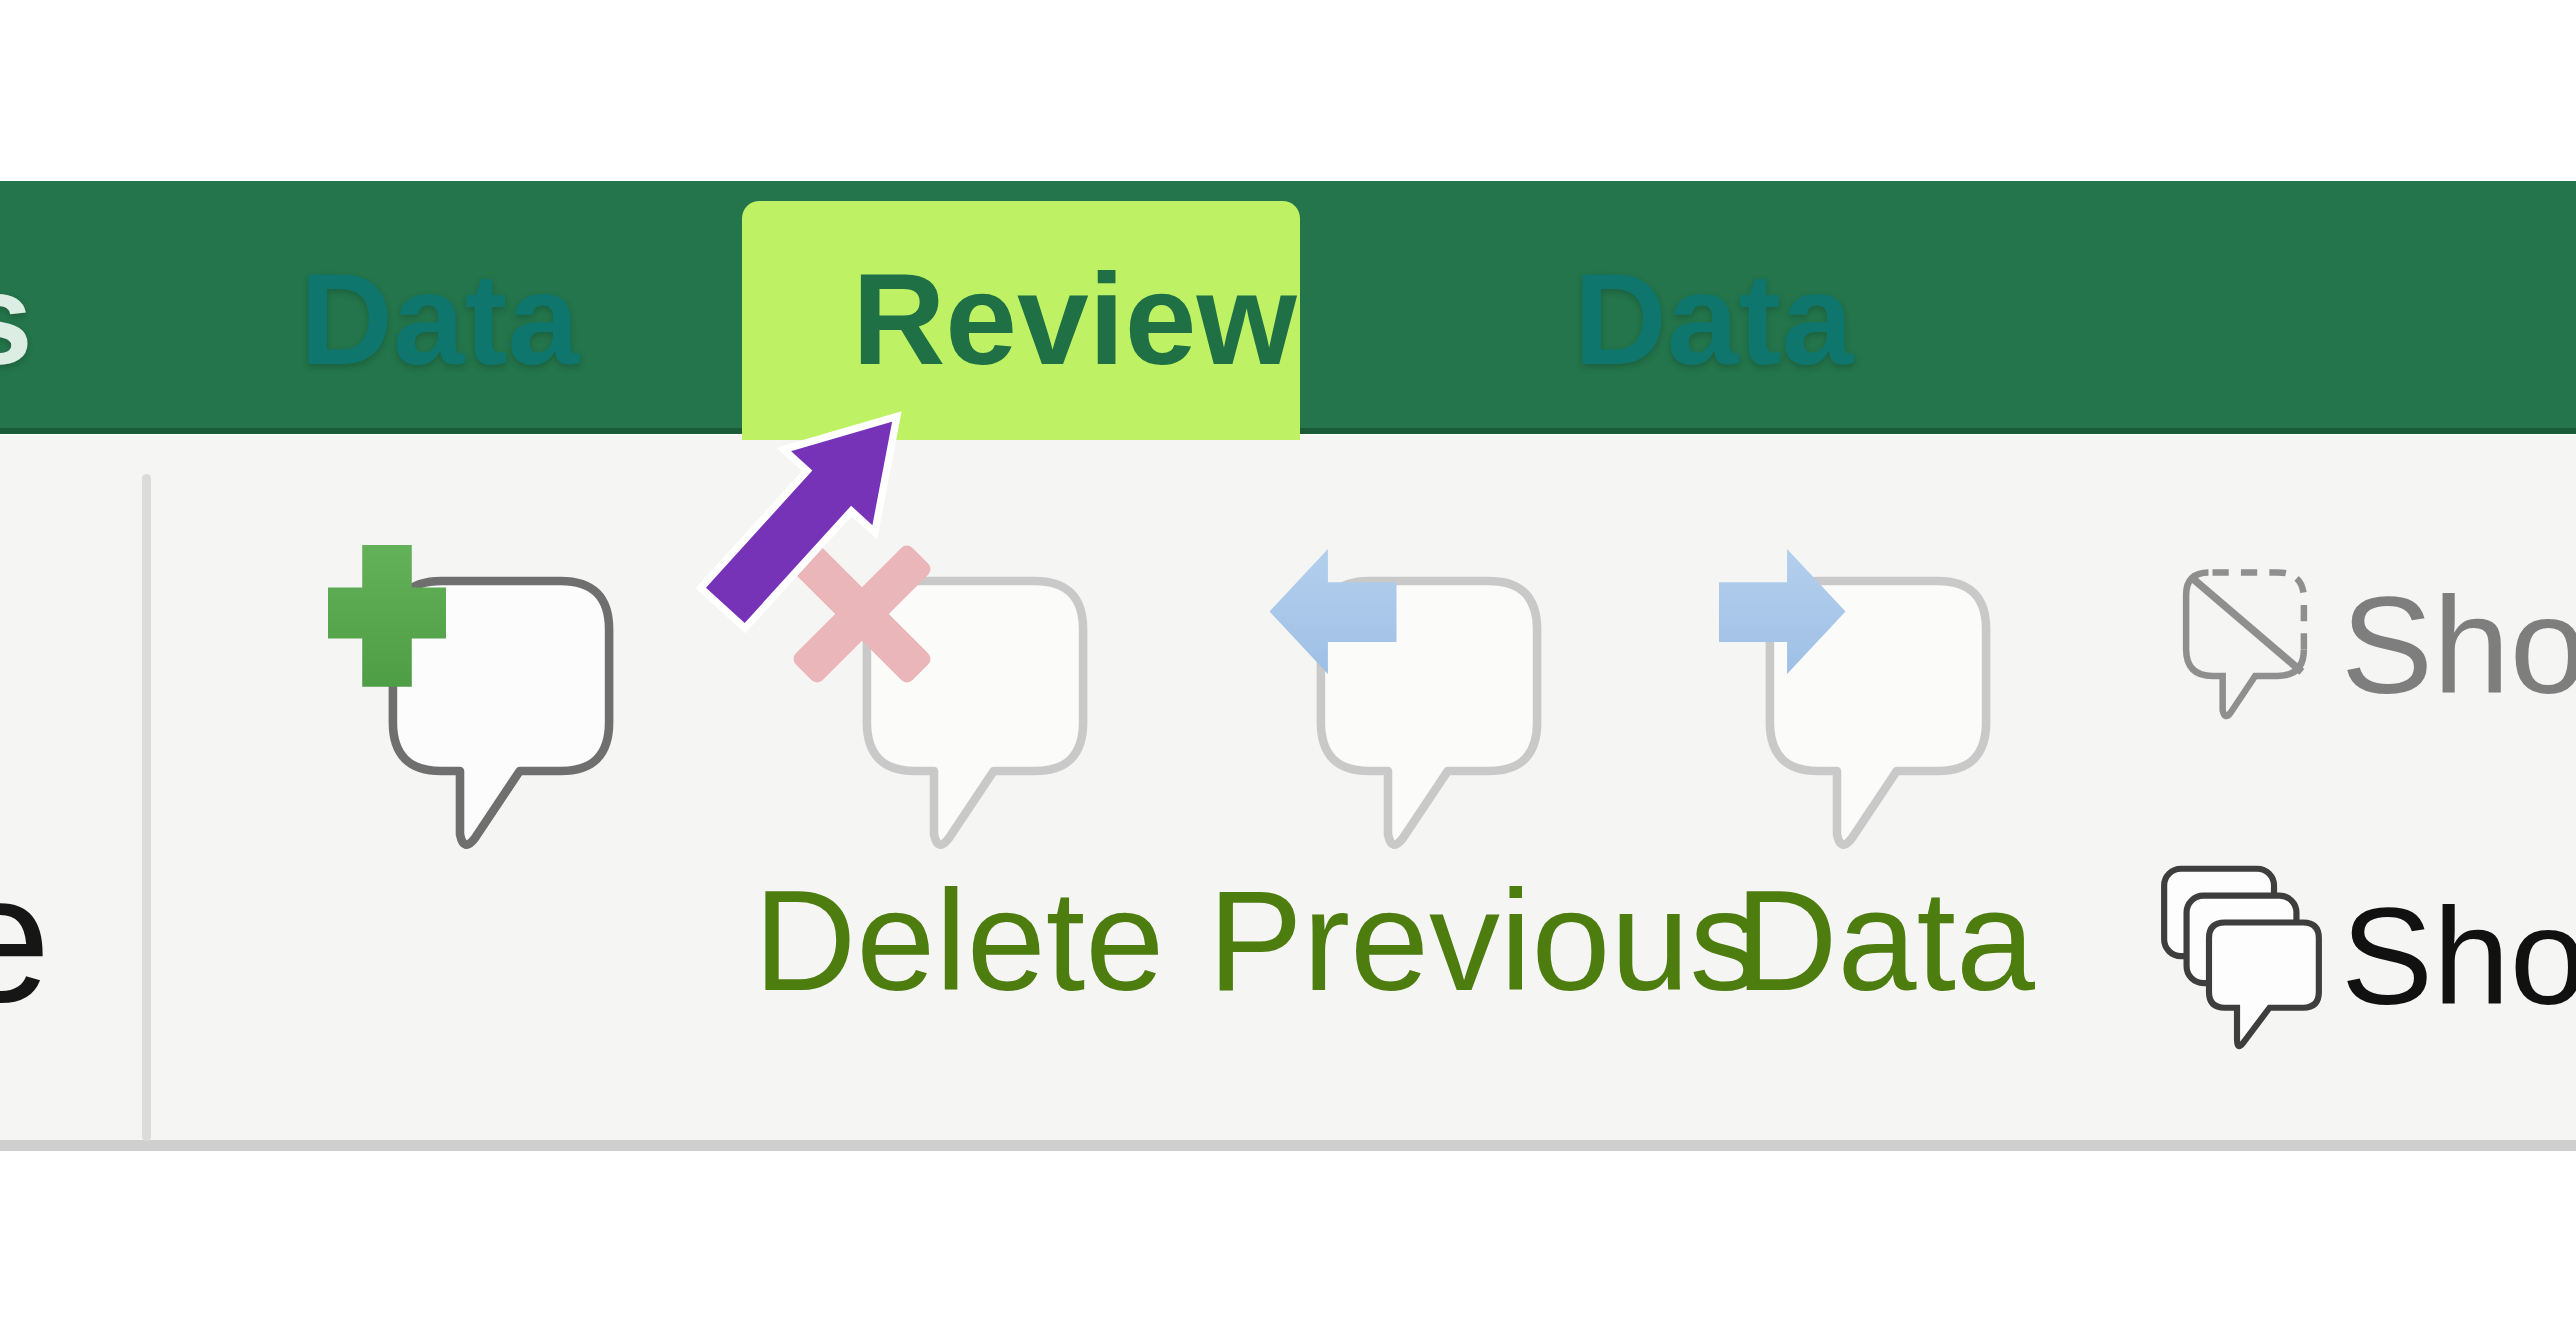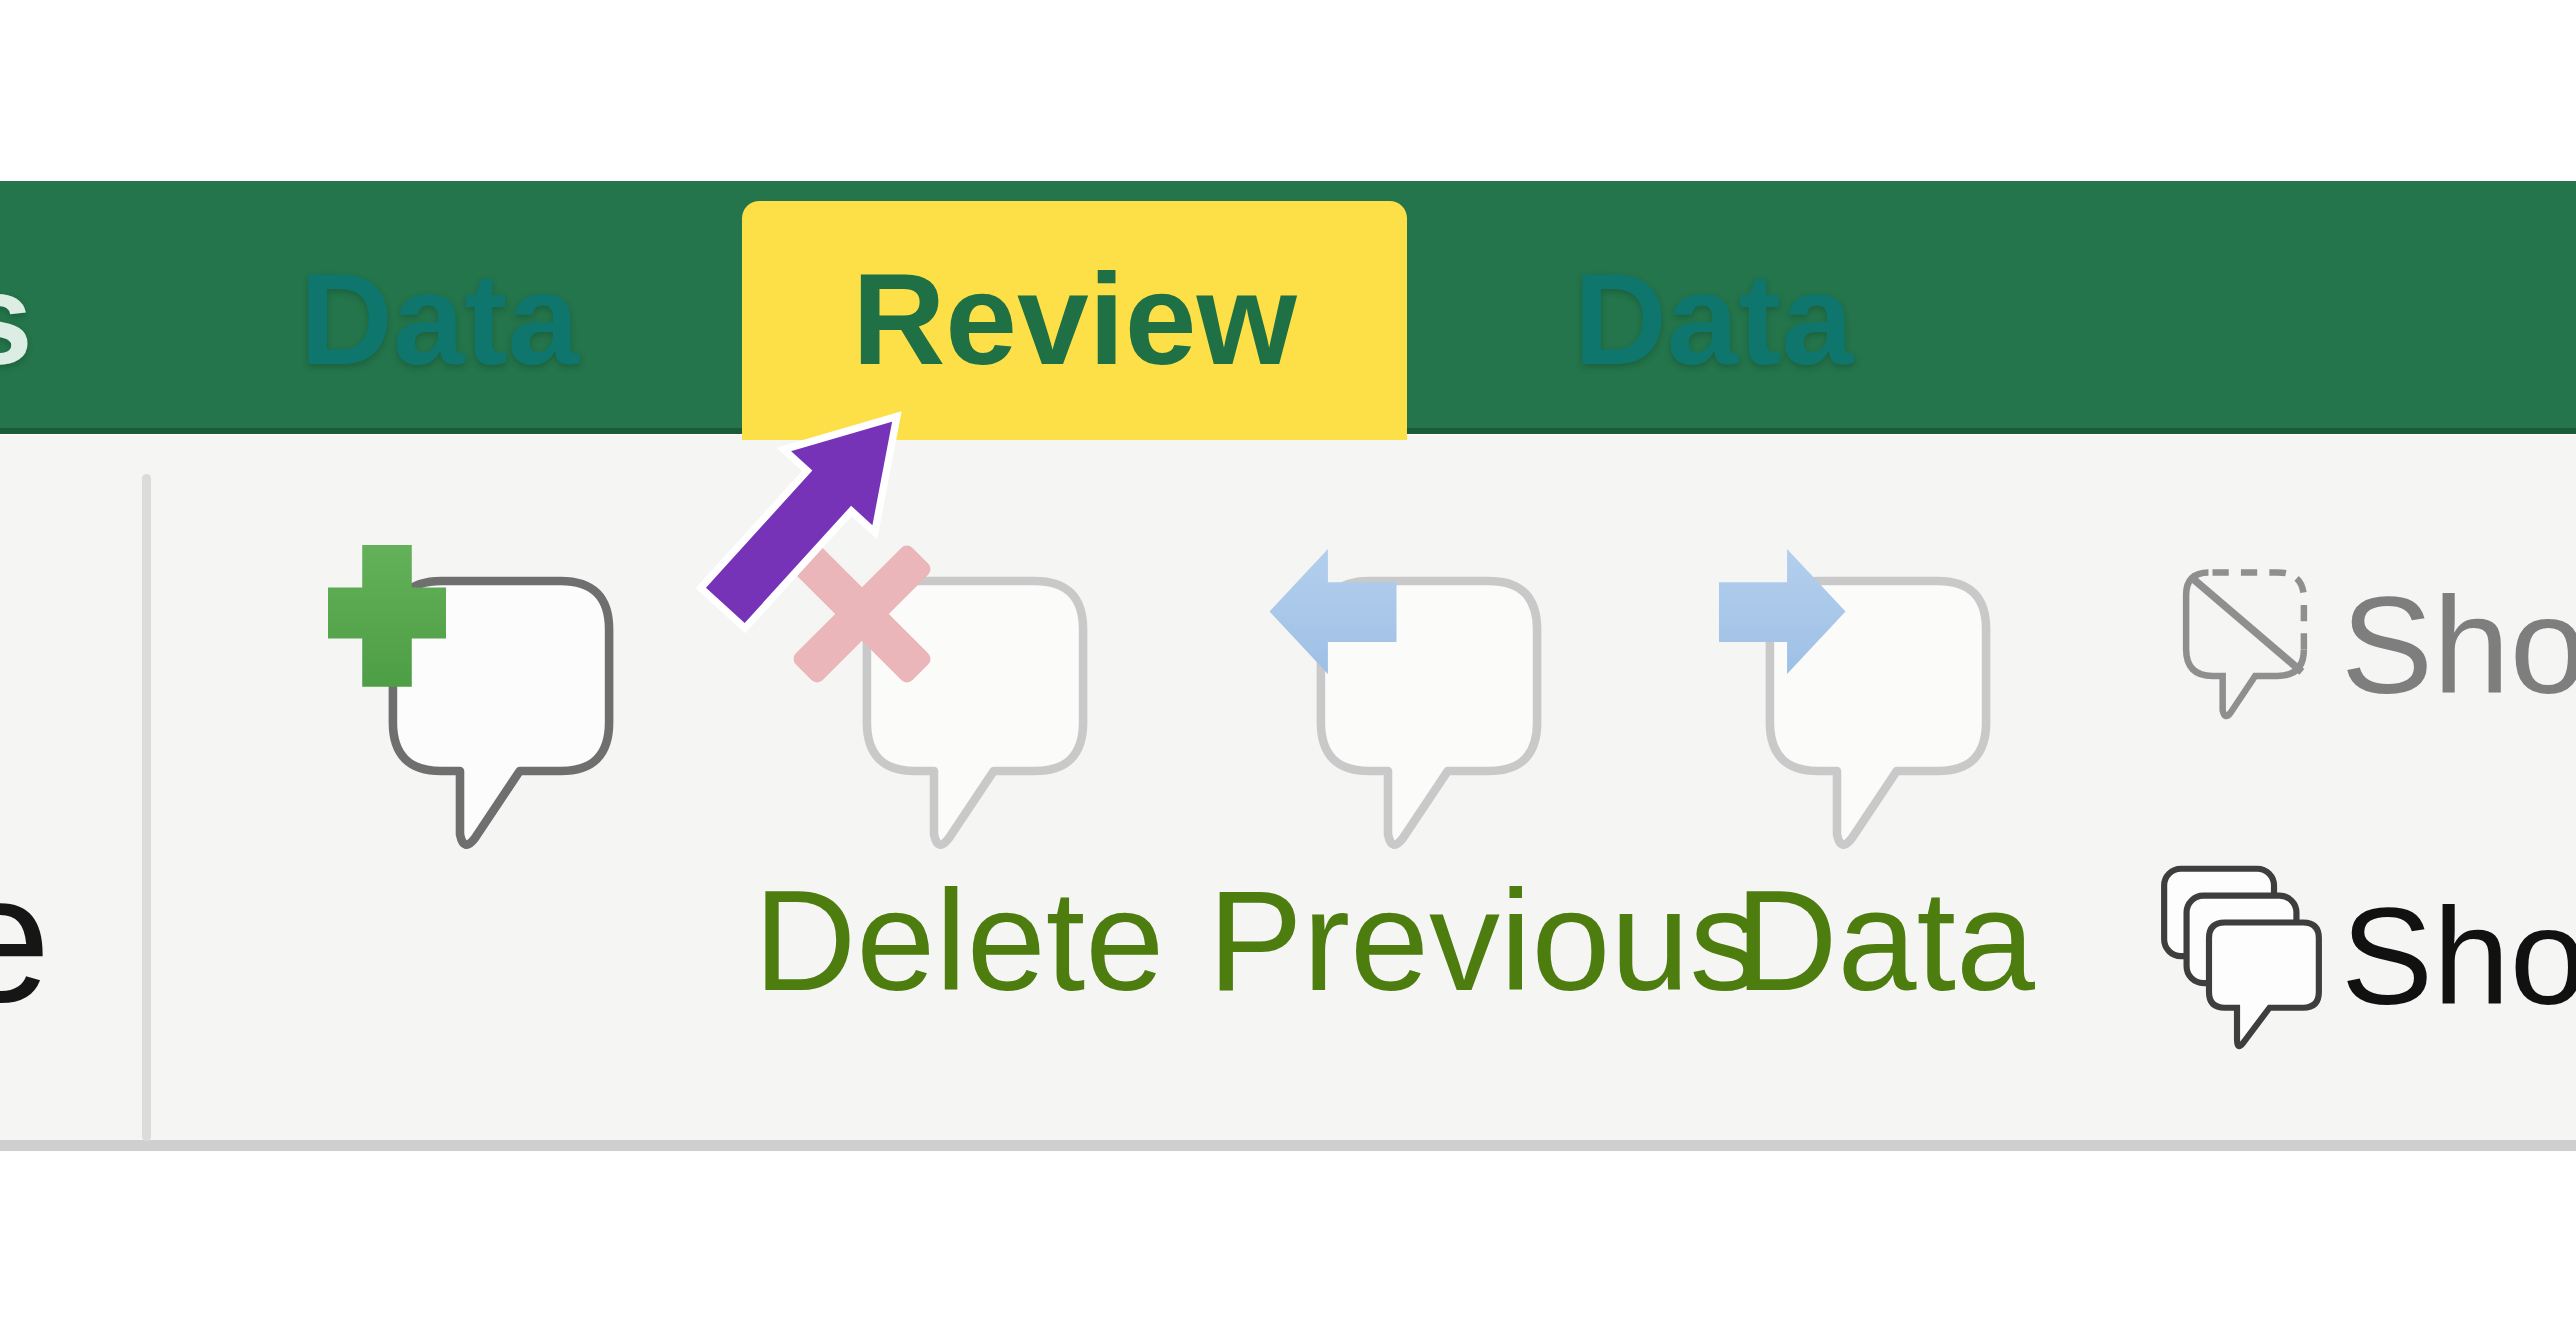--- a/index.html
+++ b/index.html
@@ -34,22 +34,22 @@
     position:absolute;top:252px;width:335px;height:134px;line-height:134px;
     text-align:center;font-size:129px;font-weight:700;color:#0f766e;
     text-shadow:0 3.4px 6px rgba(10,50,30,.30);
     cursor:default;
   }
   .tab-partial{
     position:absolute;left:-39px;top:252px;width:134px;height:134px;line-height:134px;
     font-size:129px;font-weight:700;color:#DCEDE3;text-shadow:0 3.4px 6px rgba(10,50,30,.30);
   }
   .tab-active{
-    position:absolute;left:742px;top:201px;width:665px;height:239px;
-    background:#fde047;border-radius:17.4px 17.4px 0 0;
+    position:absolute;left:742px;top:201px;width:558px;height:239px;
+    background:#bef264;border-radius:17.4px 17.4px 0 0;
   }
   .tab-active .tab-label{
     top:51px;left:0;width:665px;color:#1F7145;text-shadow:none;
   }
   
   .btn{position:absolute;}
   .btn-label{
     position:absolute;left:-40px;right:-40px;top:333px;
     text-align:center;font-size:142px;line-height:156px;font-weight:400;color:#1B1B1B;
   }

